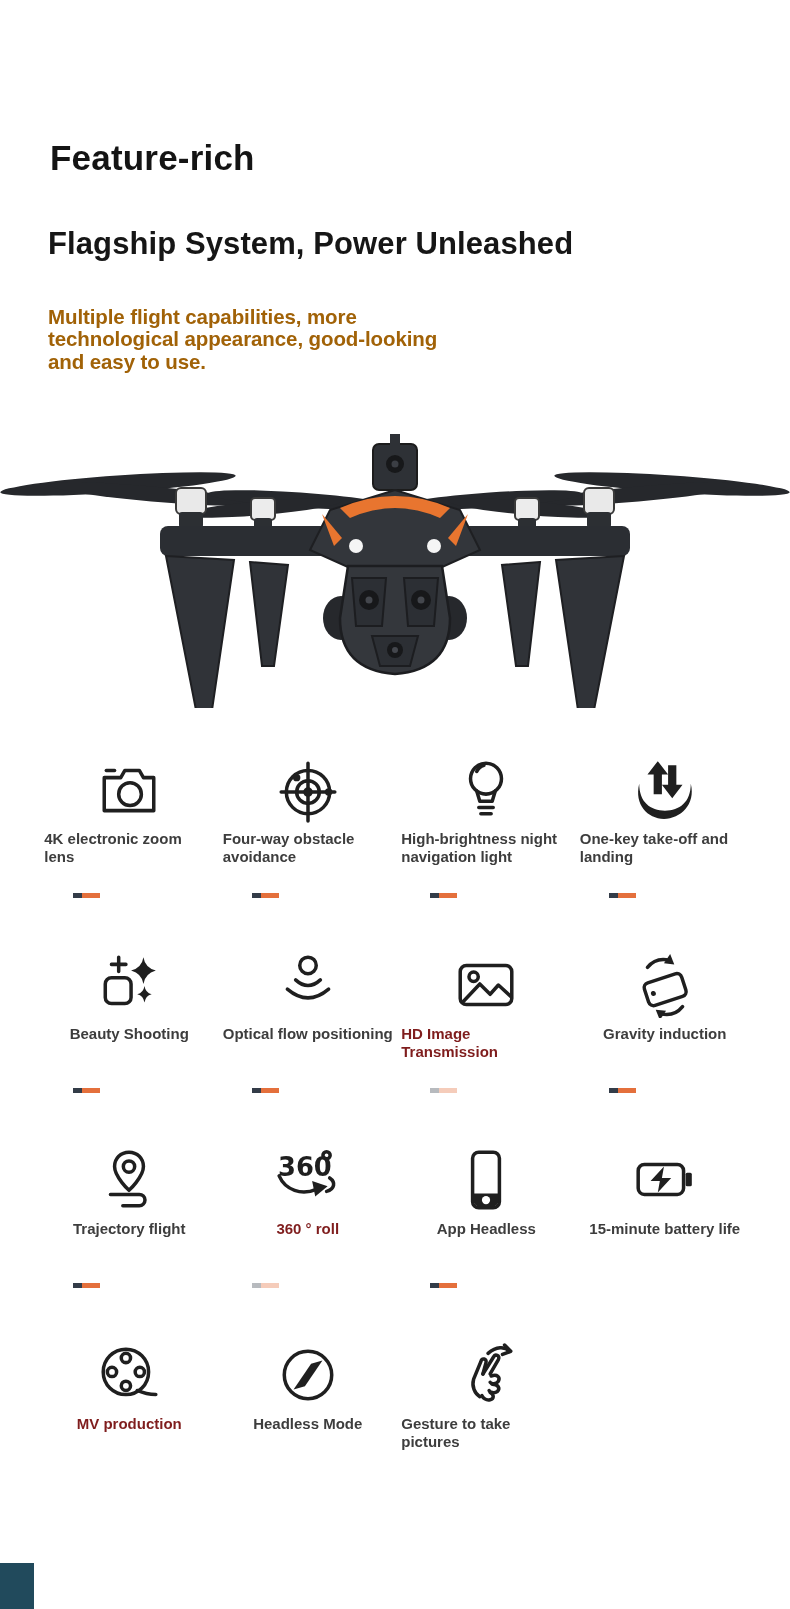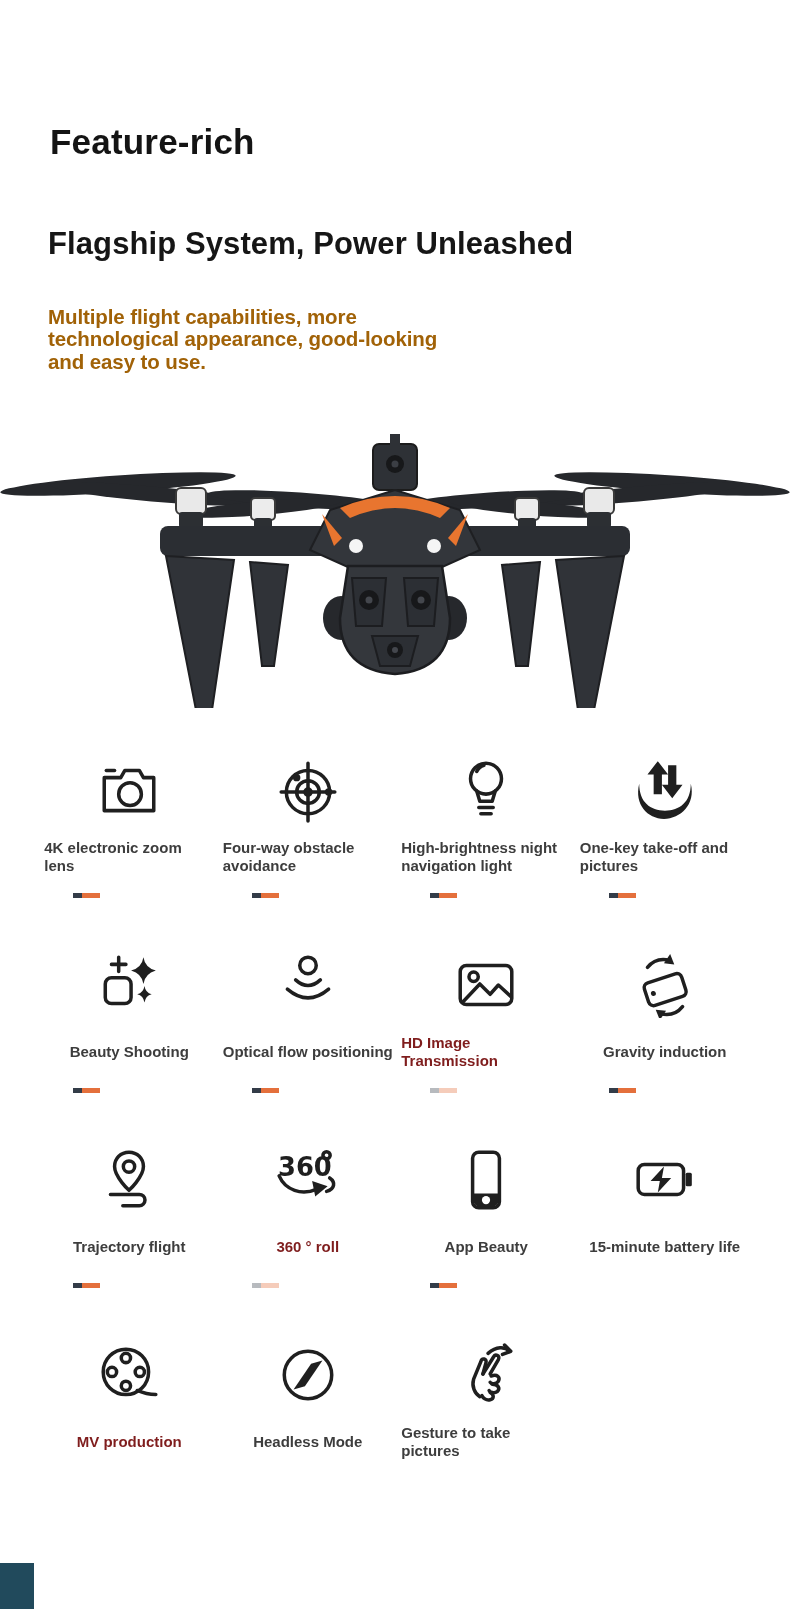--- a/index.html
+++ b/index.html
@@ -1,40 +1,40 @@
 <!DOCTYPE html>
 <html><head>
 <meta charset="utf-8">
 <style>
   html,body{margin:0;padding:0;}
   body{
     width:790px;height:1609px;position:relative;background:#ffffff;
     font-family:"Liberation Sans",sans-serif;overflow:hidden;
   }
   .page-title{
-    position:absolute;left:50px;top:106px;
+    position:absolute;left:50px;top:122px;
     font-size:35px;font-weight:800;color:#141414;letter-spacing:.2px;margin-top:16px;
   }
   .page-subtitle{
     position:absolute;left:48px;top:200px;
     font-size:31px;font-weight:800;color:#161616;letter-spacing:.1px;
   }
   .page-desc{
     position:absolute;left:48px;top:285px;width:420px;
     font-size:20.5px;font-weight:700;color:#a16207;line-height:1.12;letter-spacing:-.1px;
   }
   .drone-wrap{position:absolute;left:0;top:418px;width:790px;height:290px;}
   .feature-grid{
     position:absolute;left:40px;top:750px;width:714px;
     display:grid;grid-template-columns:repeat(4,178.5px);grid-auto-rows:195px;
   }
   .cell{display:flex;flex-direction:column;align-items:center;}
   .cell .iconbox{height:80px;width:100%;display:flex;align-items:center;justify-content:center;}
   .cell .iconbox svg{width:66px;height:66px;}
-  .cell .labelbox{height:54px;width:100%;display:flex;justify-content:center;align-items:center;}
+  .cell .labelbox{height:54px;width:100%;display:flex;justify-content:center;align-items:flex-start;}
   .cell .label{
     font-size:15px;font-weight:700;color:#3d3d3d;line-height:1.22;text-align:left;
     max-width:170px;letter-spacing:0;
   }
   .cell.disabled .label{color:#7f1d1d;}
   .cell .dash{
     align-self:flex-start;margin-left:33px;margin-top:9px;
     width:27px;height:5px;display:flex;
   }
   .cell .dash .d1{width:9px;height:5px;background:var(--dash-dark,#333c48);}
@@ -168,21 +168,21 @@
   </div>
     <div class="cell">
     <div class="iconbox">
         <svg viewBox="0 0 64 64">
           <path fill="#1f1f1f" d="M7 26 C7 44 18 52 32 52 C46 52 57 44 57 26 C62 46 47 60 31 60 C15 60 2 46 7 26 Z"></path>
           <path fill="#1f1f1f" d="M21 36 V17 H15 L25 4 L35 17 H29 V36 Z"></path>
           <path fill="#1f1f1f" d="M35 8 V27 H29 L39 40 L49 27 H43 V8 Z"></path>
         </svg>
       </div>
     <div class="labelbox">
-        <span class="label">One-key take-off and pictures</span>
+        <span class="label">One-key take-off and landing</span>
       </div>
     <div class="dash">
         <span class="d1"></span>
         <span class="d2"></span>
       </div>
   </div>
     <div class="cell">
     <div class="iconbox">
         <svg viewBox="0 0 64 64">
           <rect fill="none" stroke="#1f1f1f" stroke-width="3.4" stroke-linecap="round" stroke-linejoin="round" x="9" y="25" width="25" height="25" rx="6"></rect>
@@ -288,21 +288,21 @@
   </div>
     <div class="cell">
     <div class="iconbox">
         <svg viewBox="0 0 64 64">
           <rect fill="none" stroke="#1f1f1f" stroke-width="3.4" stroke-linecap="round" stroke-linejoin="round" x="19" y="5" width="26" height="54" rx="6"></rect>
           <path fill="#1f1f1f" d="M20 45 H44 V52 A6 6 0 0 1 38 58 H26 A6 6 0 0 1 20 52 Z"></path>
           <circle cx="32" cy="51.5" r="4" fill="#ffffff"></circle>
         </svg>
       </div>
     <div class="labelbox">
-        <span class="label">App Beauty</span>
+        <span class="label">App Headless</span>
       </div>
     <div class="dash">
         <span class="d1"></span>
         <span class="d2"></span>
       </div>
   </div>
     <div class="cell">
     <div class="iconbox">
         <svg viewBox="0 0 64 64">
           <rect fill="none" stroke="#1f1f1f" stroke-width="3.4" stroke-linecap="round" stroke-linejoin="round" x="6" y="17" width="44" height="29" rx="6"></rect>

